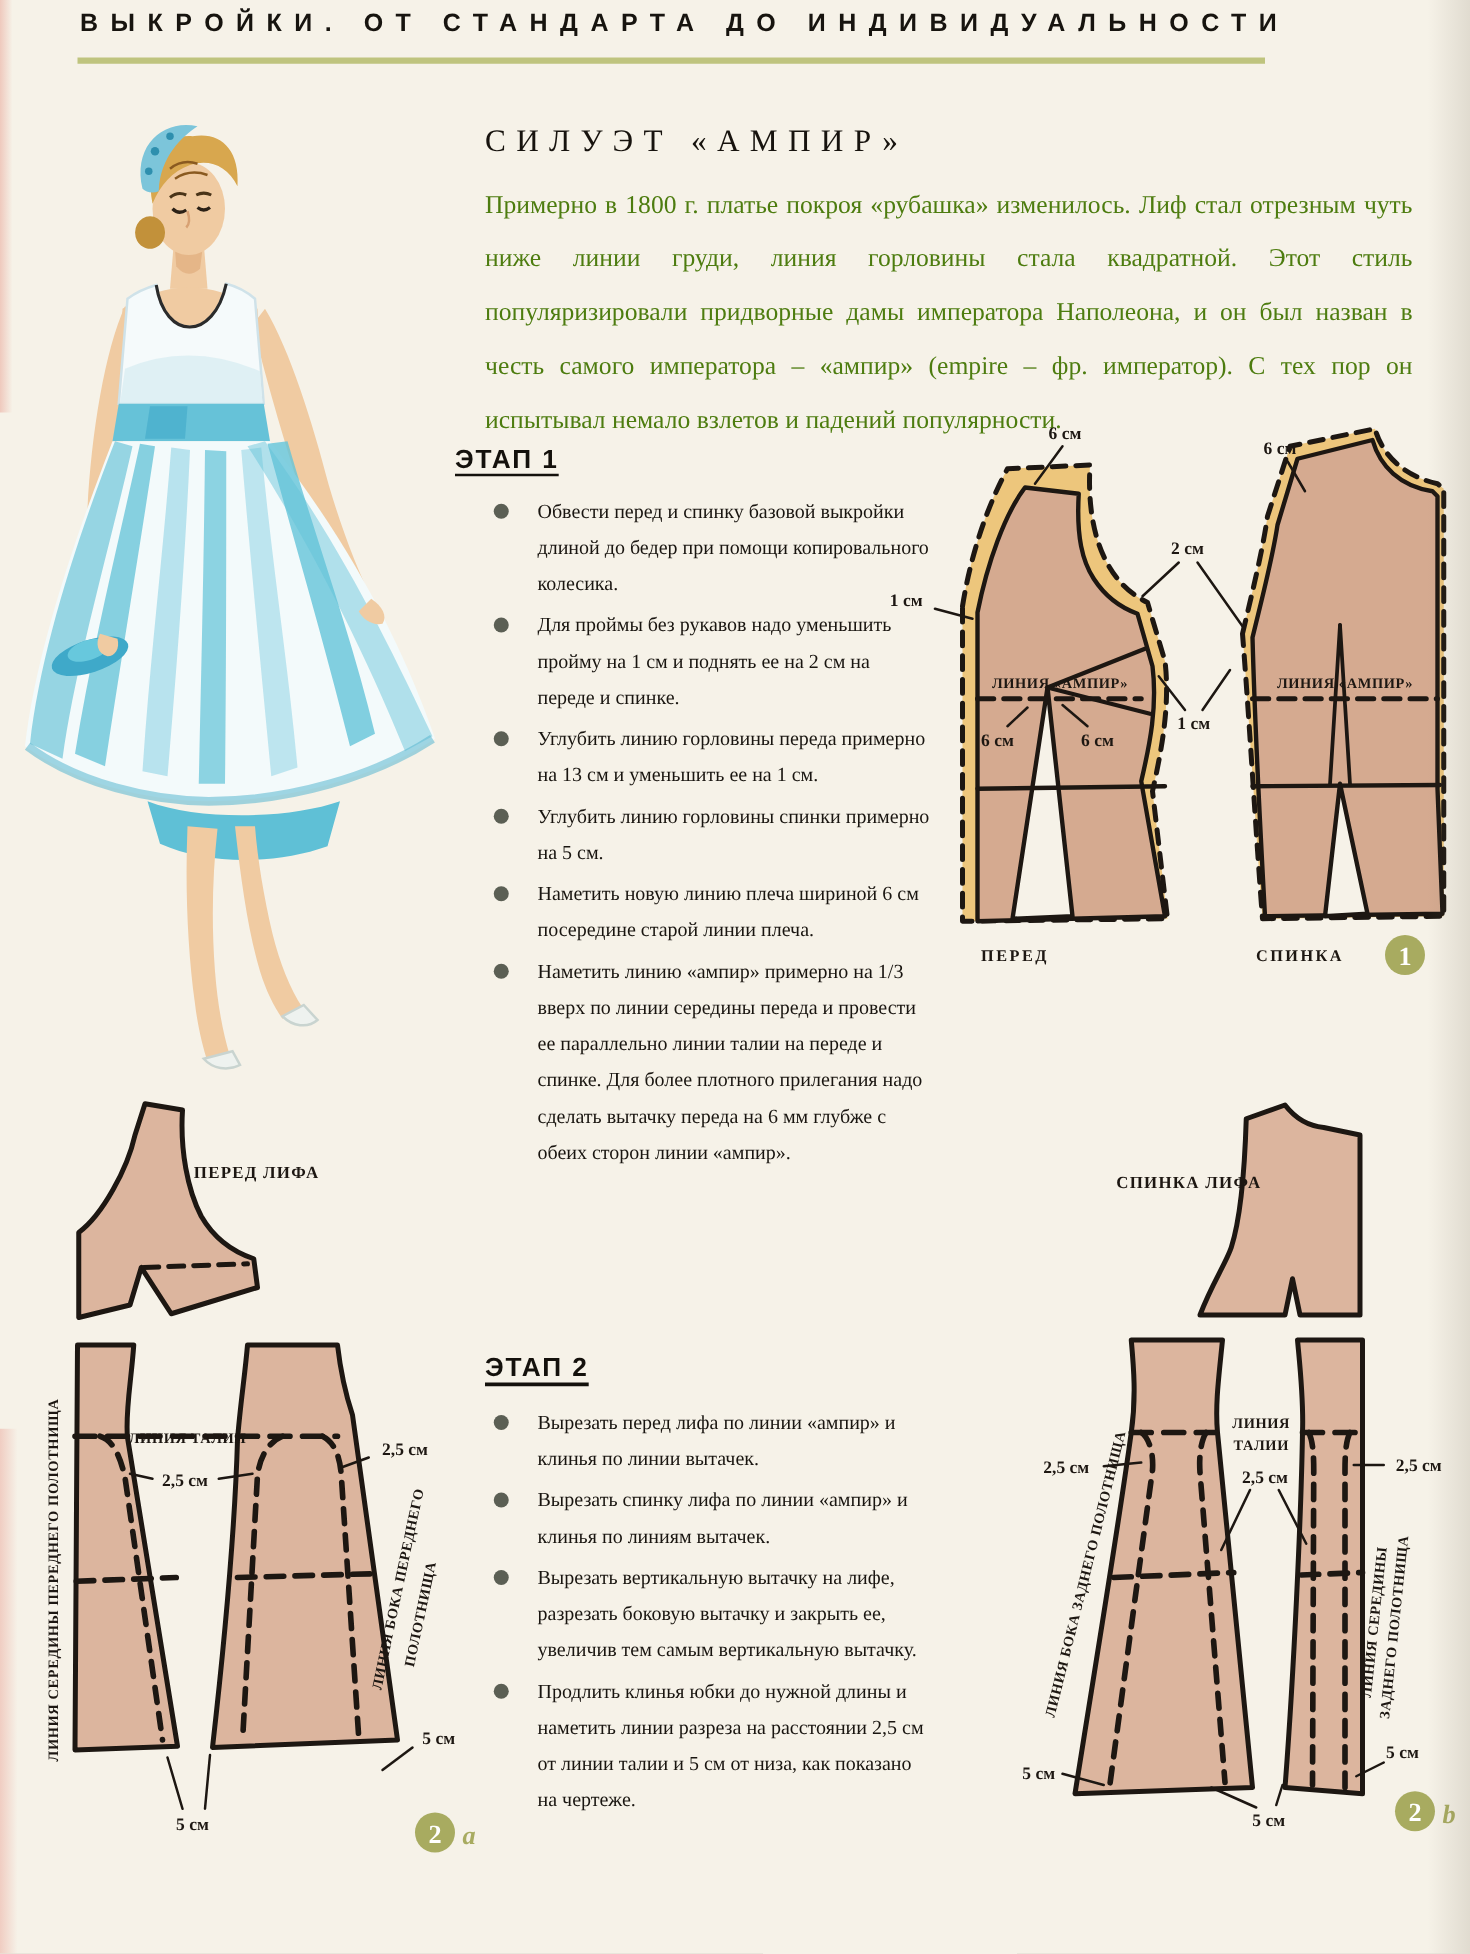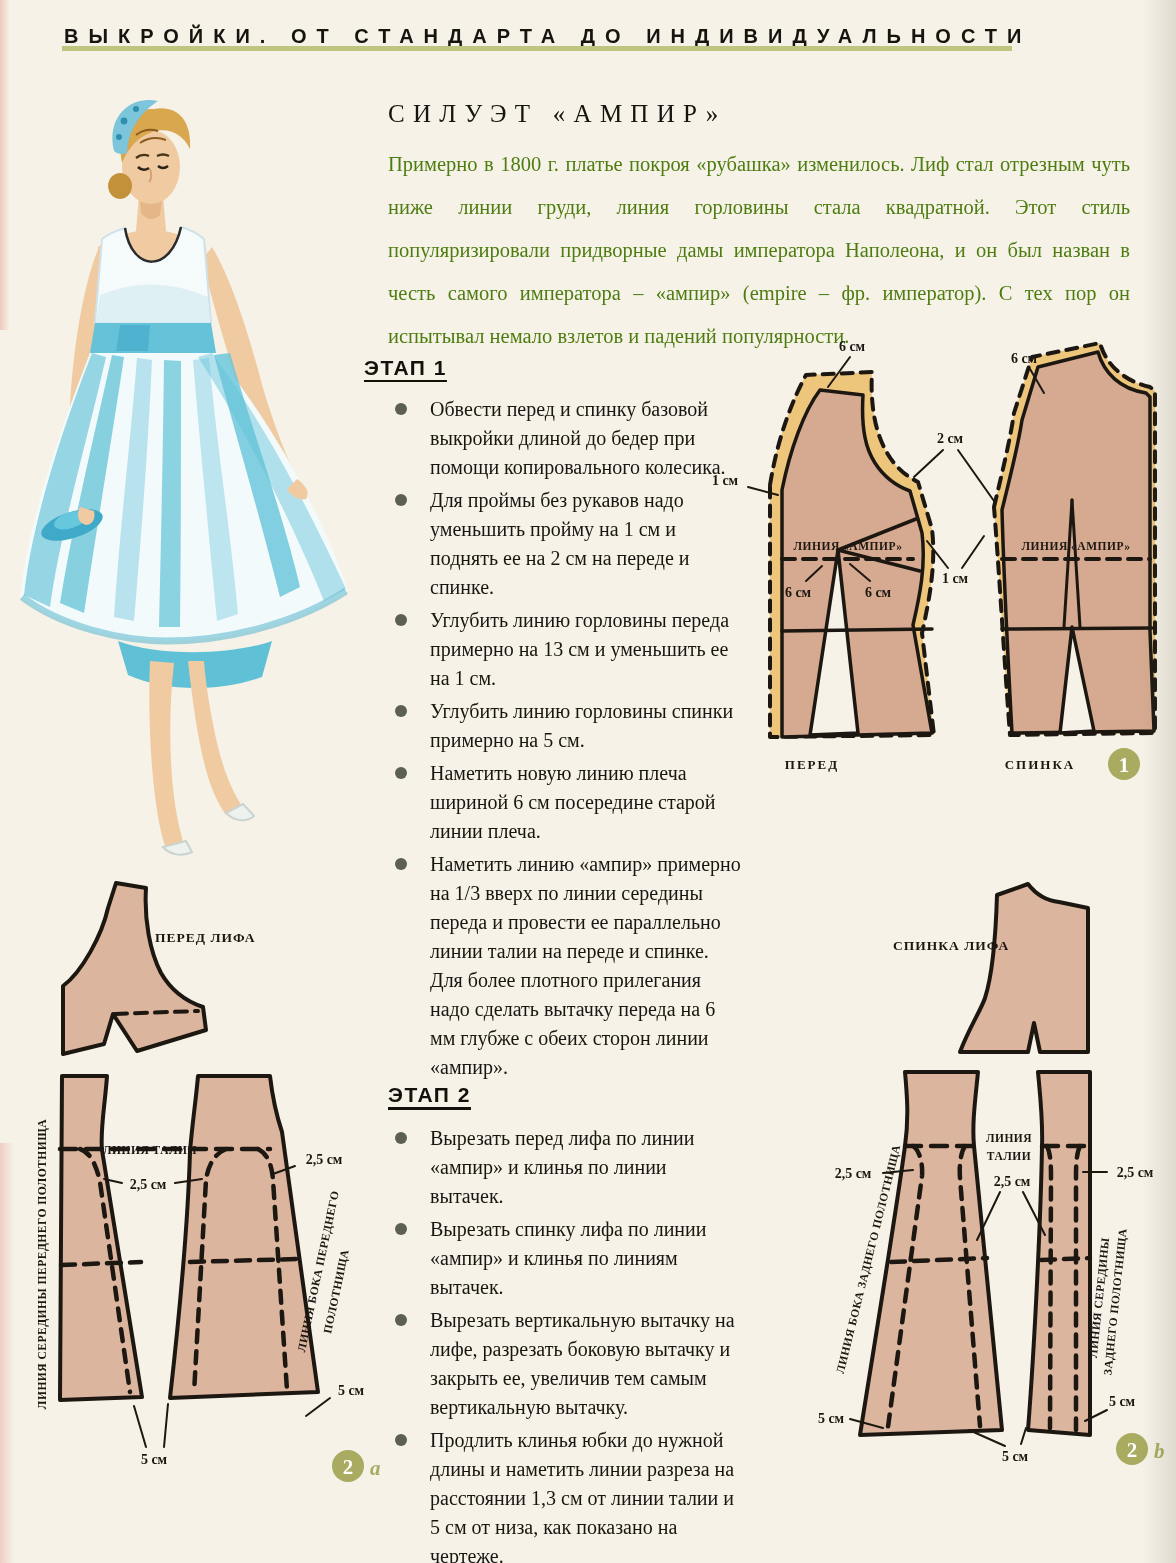--- a/index.html
+++ b/index.html
@@ -5,36 +5,36 @@
   html,body{margin:0;padding:0;background:#d8d4c8;}
   #page{position:relative;width:1176px;height:1563px;background:#f6f2e8;overflow:hidden;
         font-family:"Liberation Serif",serif;color:#1d1813;}
   #page::after{content:"";position:absolute;top:0;right:0;width:34px;height:100%;
         background:linear-gradient(to right,rgba(0,0,0,0),rgba(110,100,80,.16));pointer-events:none;}
   .edge-pink-top{position:absolute;left:0;top:0;width:10px;height:330px;
         background:linear-gradient(to right,#efc9bd,rgba(239,201,189,0));}
   .edge-pink-bottom{position:absolute;left:0;bottom:0;width:14px;height:420px;
         background:linear-gradient(to right,#f0cdc2,rgba(240,205,194,0));}
 
-  .hdr{position:absolute;left:64px;top:25px;width:1040px;
+  .hdr{position:absolute;left:64px;top:8px;width:1040px;
        font-family:"Liberation Sans",sans-serif;font-weight:bold;font-size:20px;
        letter-spacing:.5em;color:#17140f;white-space:nowrap;}
   .hdr-rule{position:absolute;left:62px;top:46px;width:950px;height:5px;background:#bfc47e;}
 
   .title{position:absolute;left:388px;top:100px;font-weight:normal;font-size:25px;
          letter-spacing:.33em;color:#17130e;}
   .intro{position:absolute;left:388px;top:143px;width:742px;font-size:20.5px;
          line-height:43px;text-align:justify;color:#4d7c0f;}
 
   .stage-h{position:absolute;font-family:"Liberation Sans",sans-serif;font-weight:bold;
            font-size:21px;letter-spacing:1.5px;color:#14110c;
            text-decoration:underline;text-underline-offset:5px;text-decoration-thickness:2.5px;}
   .stage1-h{left:364px;top:356px;text-decoration:underline;}
   .stage2-h{left:388px;top:1083px;text-align:center;}
-  .blist{position:absolute;left:390px;width:354px;font-size:20px;line-height:29px;color:#191510;}
+  .blist{position:absolute;left:390px;width:354px;font-size:16px;line-height:29px;color:#191510;}
   .blist1{top:395px;}
   .blist2{top:1124px;}
   .li{display:flex;margin-bottom:4px;}
   .li .dot{flex:0 0 12px;width:12px;height:12px;border-radius:50%;background:#5b5f54;
            margin:8px 0 0 5px;}
   .li .txt{margin-left:23px;}
 
   svg text{font-family:"Liberation Serif",serif;font-weight:bold;fill:#1d1712;}
   .dimlbl{font-size:14px;}
   .smcaps{font-size:13px;letter-spacing:2px;}
@@ -153,21 +153,21 @@
     <div class="li">
         <span class="dot"></span>
         <span class="txt">Вырезать спинку лифа по линии «ампир» и клинья по линиям вытачек.</span>
       </div>
     <div class="li">
         <span class="dot"></span>
         <span class="txt">Вырезать вертикальную вытачку на лифе, разрезать боковую вытачку и закрыть ее, увеличив тем самым вертикальную вытачку.</span>
       </div>
     <div class="li">
         <span class="dot"></span>
-        <span class="txt">Продлить клинья юбки до нужной длины и наметить линии разреза на расстоянии 1,3 см от линии талии и 5 см от низа, как показано на чертеже.</span>
+        <span class="txt">Продлить клинья юбки до нужной длины и наметить линии разреза на расстоянии 2,5 см от линии талии и 5 см от низа, как показано на чертеже.</span>
       </div>
   </div>
 
   <svg style="position:absolute;left:700px;top:335px;" width="460" height="460" viewBox="0 0 460 460">
     <g stroke-linejoin="round" stroke-linecap="round">
 
       <path d="M 70,150 C 78,100 94,62 106,40 L 172,37 C 170,72 176,98 186,116 C 196,134 208,142 218,147 L 232,194 C 236,228 230,262 222,298 L 234,400 L 70,402 Z" fill="#edc67c" stroke="#1d1712" stroke-width="4" stroke-dasharray="11 8"></path>
 
       <path d="M 82,155 C 90,115 104,76 120,55 L 163,60 C 161,95 166,114 175,128 C 186,145 199,152 210,156 L 222,198 C 226,230 220,260 213,290 L 214,296 L 232,398 L 82,402 Z" fill="#d5aa90" stroke="#1d1712" stroke-width="3.5"></path>
       <path d="M 138,215 L 158,398 L 110,400 Z" fill="#f6f2e8" stroke="#1d1712" stroke-width="3.5"></path>

